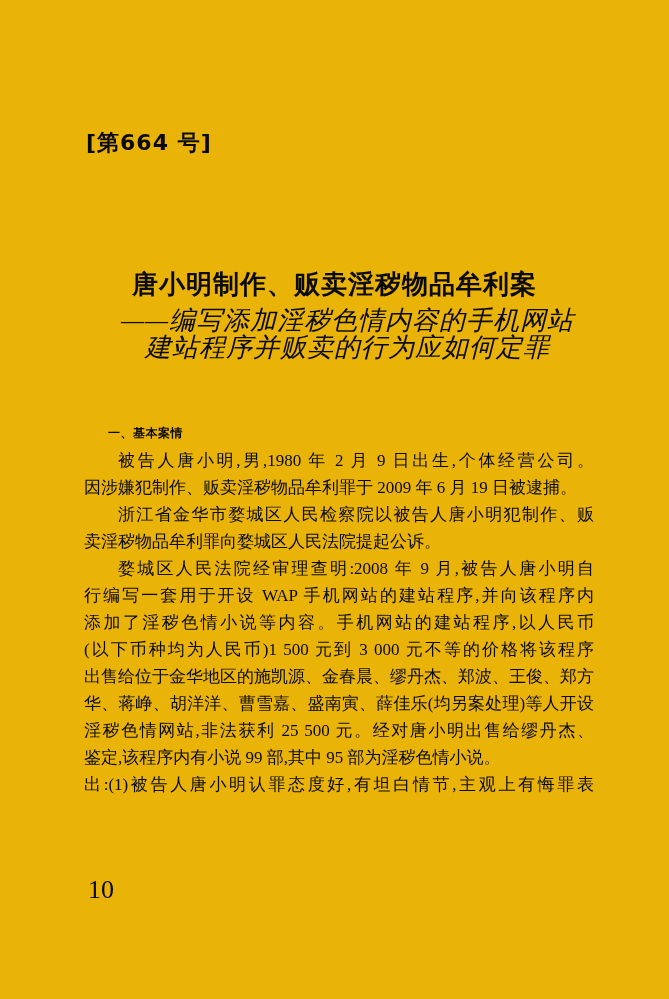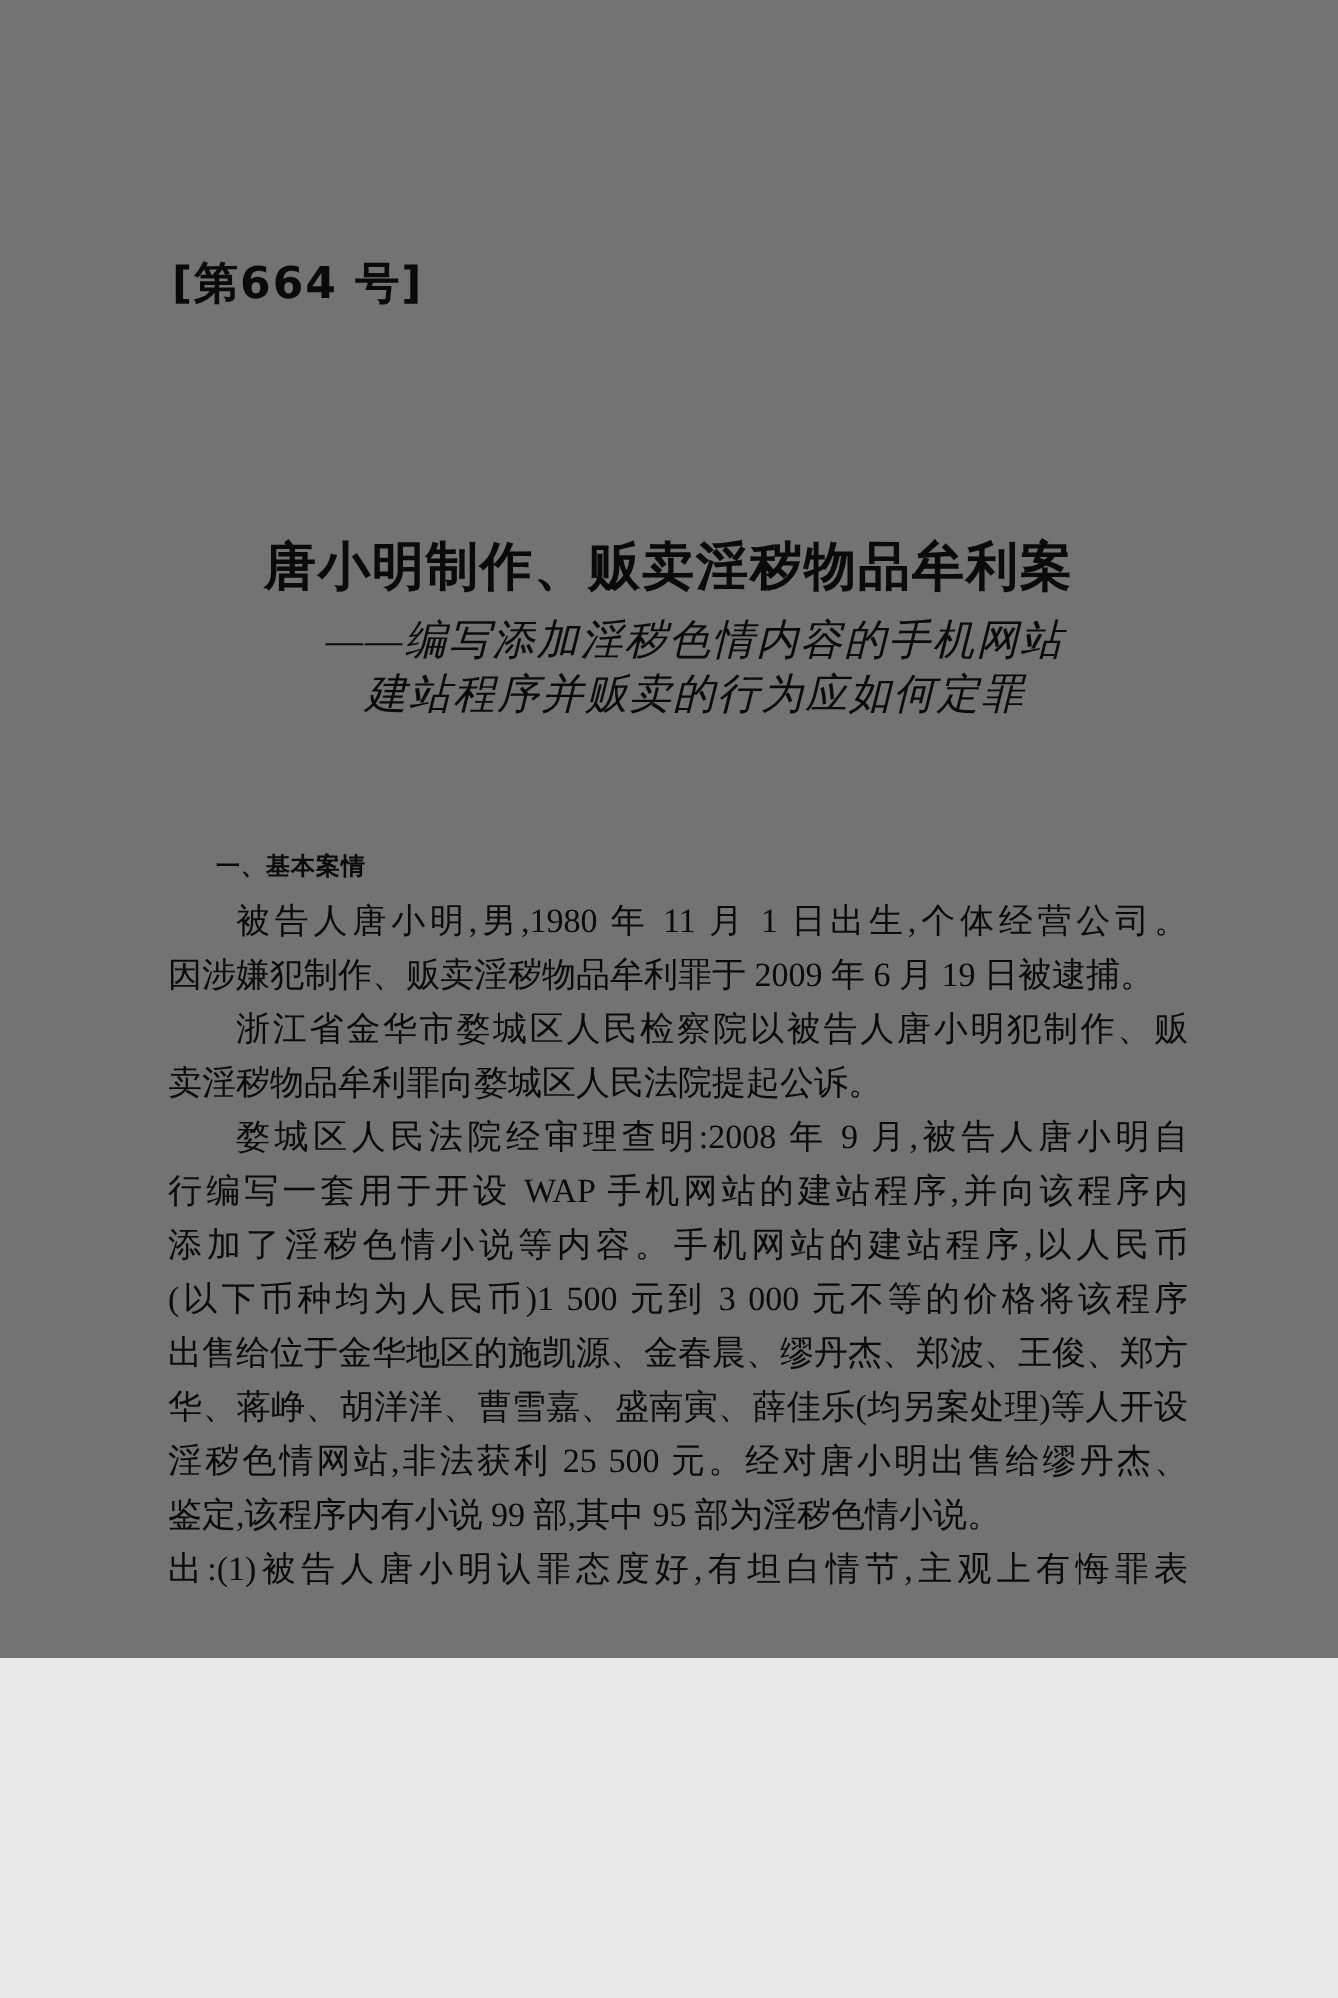--- a/index.html
+++ b/index.html
@@ -1,21 +1,21 @@
 <!DOCTYPE html>
 <html><head>
 <meta charset="utf-8">
 <style>
   html, body { margin: 0; padding: 0; background: #e8e8e8; }
   .page {
     position: relative;
     width: 669px;
-    height: 829px;
+    height: 999px;
     margin: 0 auto;
-    background: #737373;
+    background: #eab308;
     color: #0a0a0a;
     font-family: "Liberation Serif", "DejaVu Serif", serif;
     overflow: hidden;
   }
   .case-number {
     position: absolute;
     left: 86px;
     top: 128px;
     font-size: 22px;
     line-height: 30px;
@@ -37,21 +37,21 @@
     letter-spacing: 1px;
   }
   .subtitle {
     position: absolute;
     left: 0;
     top: 307px;
     width: 100%;
     box-sizing: border-box;
     padding-left: 26px;
     text-align: center;
-    font-size: 21px;
+    font-size: 26px;
     line-height: 27px;
     font-style: italic;
     font-weight: 500;
     font-family: "Liberation Serif", "DejaVu Serif", serif;
     letter-spacing: 1px;
   }
   .body-block {
     position: absolute;
     left: 84px;
     top: 420px;
@@ -94,21 +94,21 @@
   <h1 class="title">唐小明制作、贩卖淫秽物品牟利案</h1>
 
   <div class="subtitle">
     <div>——编写添加淫秽色情内容的手机网站</div>
     <div>建站程序并贩卖的行为应如何定罪</div>
   </div>
 
   <div class="body-block">
     <h2 class="section-heading">一、基本案情</h2>
     <div>
-        <div class="line first">被告人唐小明,男,1980 年 11 月 1 日出生,个体经营公司。</div>
+        <div class="line first">被告人唐小明,男,1980 年 2 月 9 日出生,个体经营公司。</div>
         <div class="line last">因涉嫌犯制作、贩卖淫秽物品牟利罪于 2009 年 6 月 19 日被逮捕。</div>
         <div class="line first">浙江省金华市婺城区人民检察院以被告人唐小明犯制作、贩</div>
         <div class="line last">卖淫秽物品牟利罪向婺城区人民法院提起公诉。</div>
         <div class="line first">婺城区人民法院经审理查明:2008 年 9 月,被告人唐小明自</div>
         <div class="line">行编写一套用于开设 WAP 手机网站的建站程序,并向该程序内</div>
         <div class="line">添加了淫秽色情小说等内容。手机网站的建站程序,以人民币</div>
         <div class="line">(以下币种均为人民币)1 500 元到 3 000 元不等的价格将该程序</div>
         <div class="line">出售给位于金华地区的施凯源、金春晨、缪丹杰、郑波、王俊、郑方</div>
         <div class="line">华、蒋峥、胡洋洋、曹雪嘉、盛南寅、薛佳乐(均另案处理)等人开设</div>
         <div class="line">淫秽色情网站,非法获利 25 500 元。经对唐小明出售给缪丹杰、</div>

